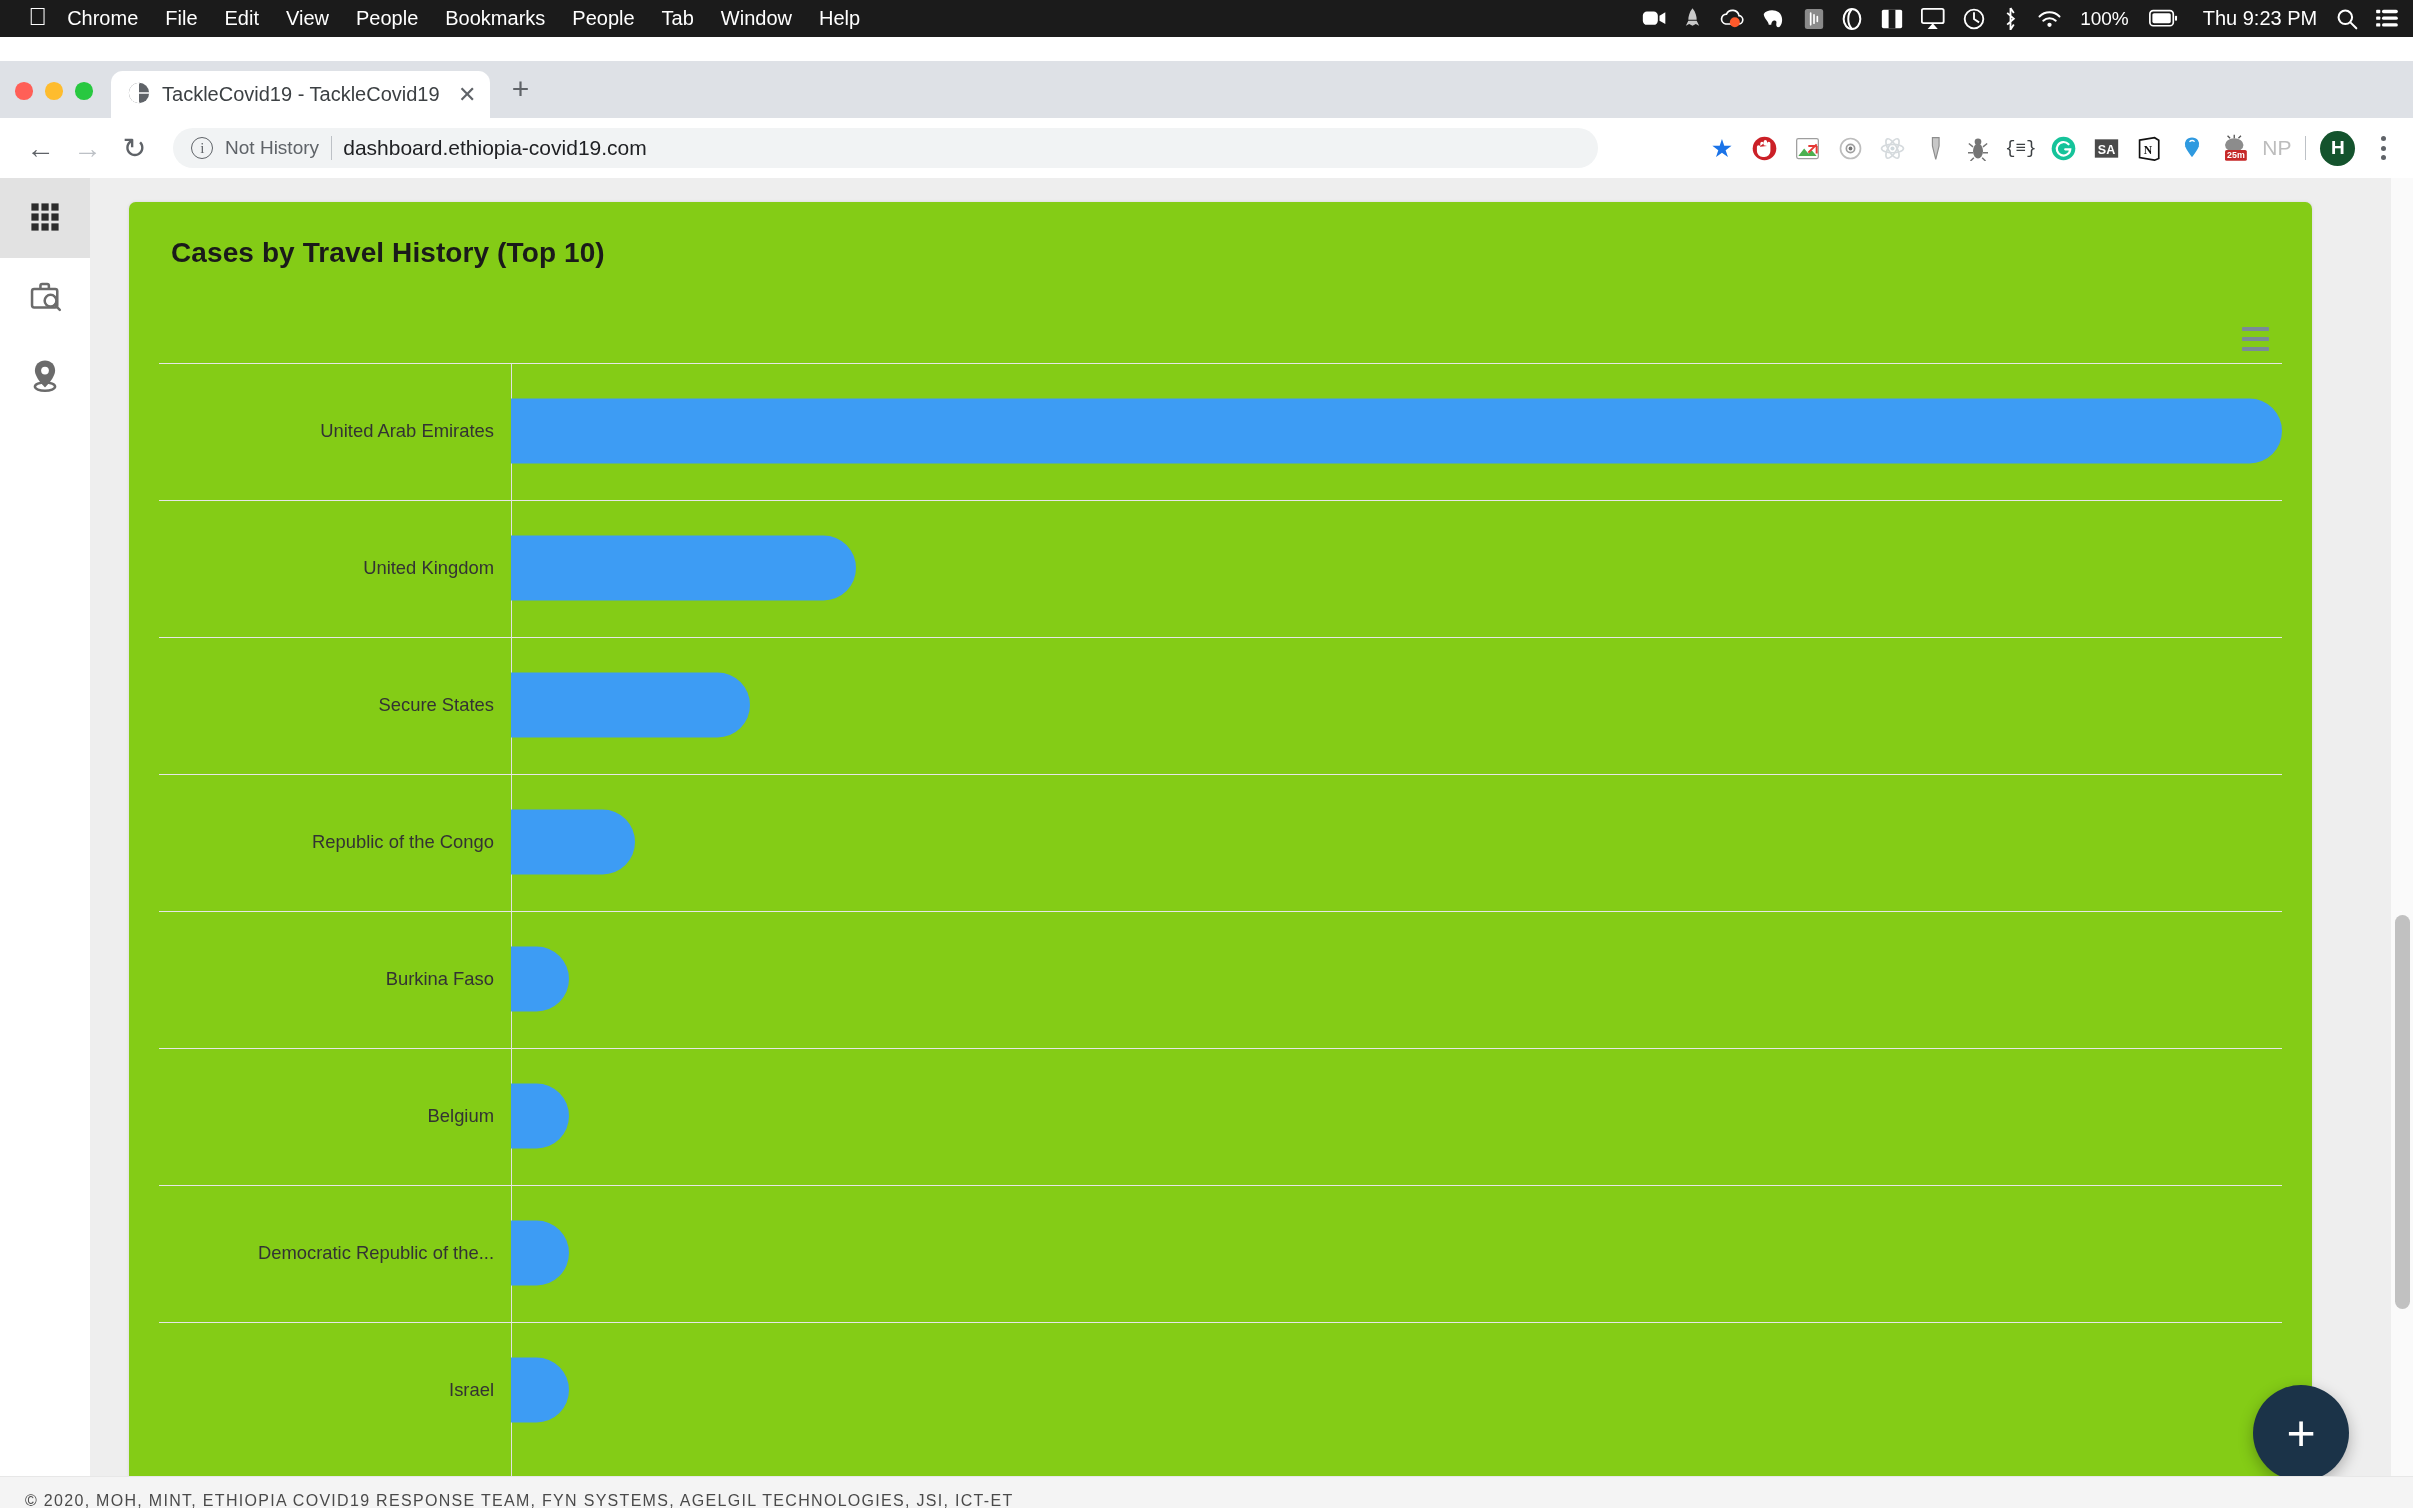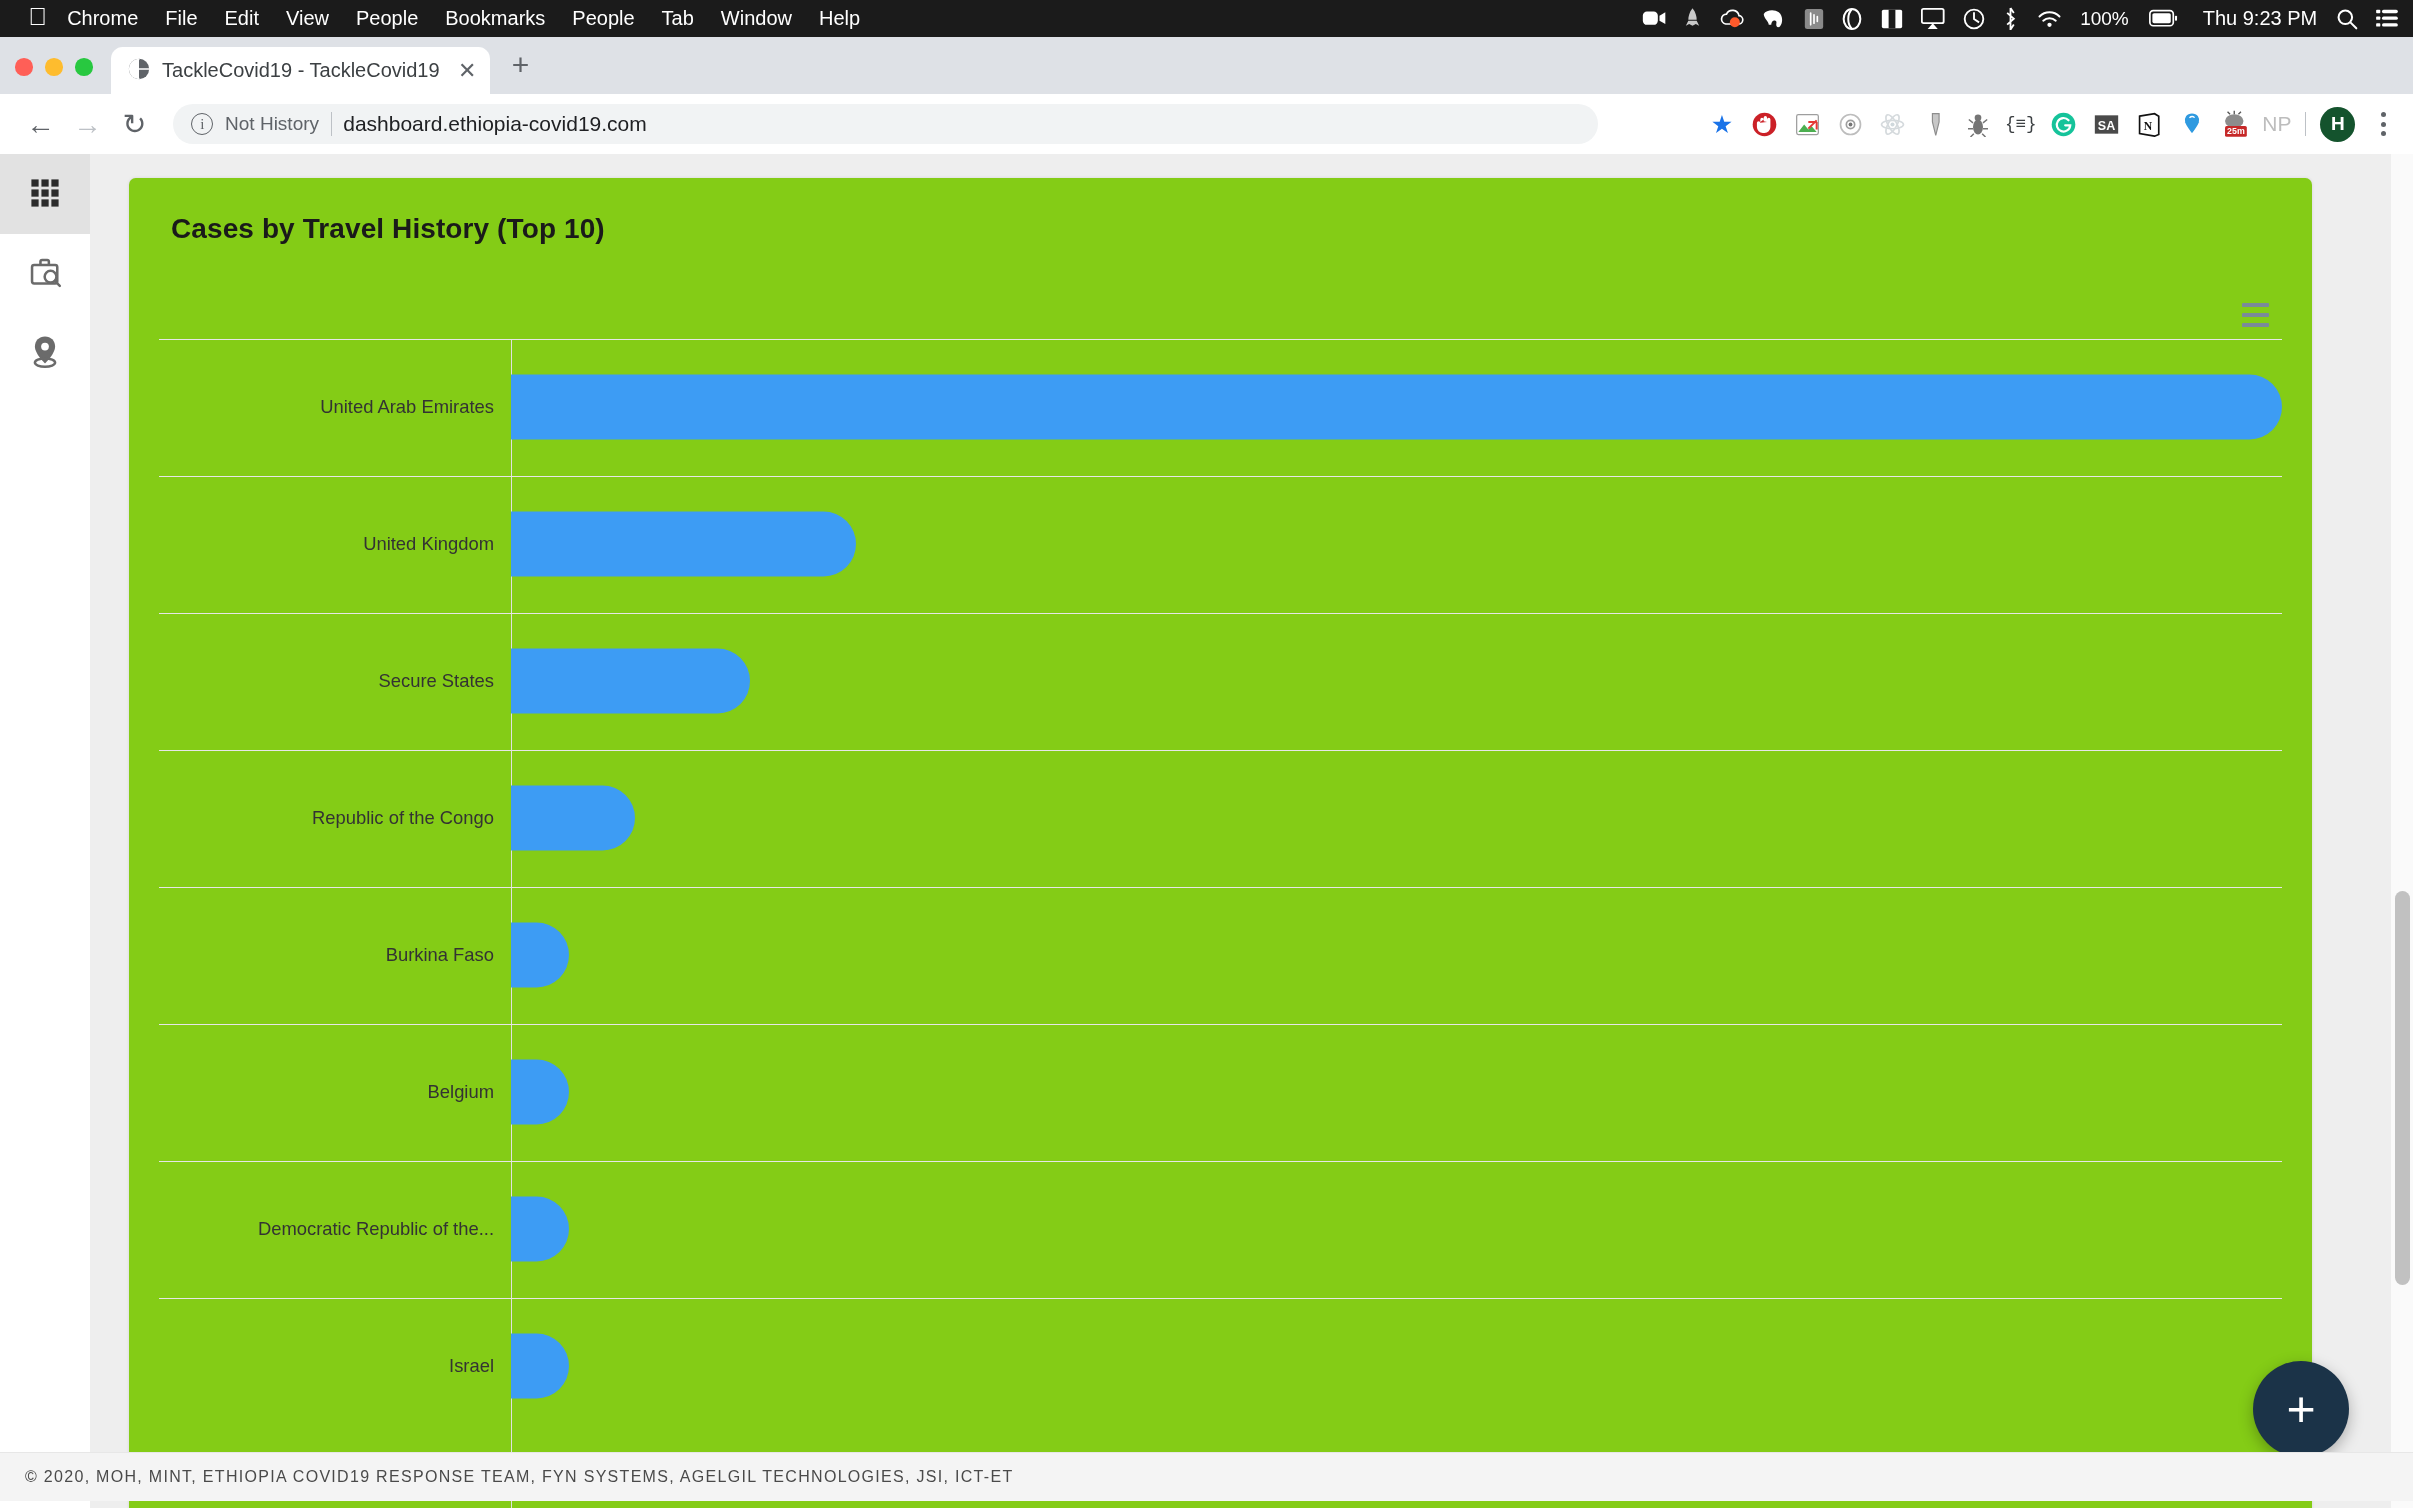--- a/index.html
+++ b/index.html
@@ -31,21 +31,21 @@
     display: flex; align-items: center; gap: 18.4px;
   }
   .sysicon { display: inline-flex; align-items: center; justify-content: center; }
   .clock { font-size: 20px; white-space: nowrap; margin-left: 6.7px; }
   .battpct { font-size: 19px; margin-right: 2px; }
 
   
   #chrome { width: 100%; height: 1472px; position: relative; }
   #tabstrip {
     height: 57px; background: #dee1e6;
-    display: flex; align-items: flex-end; padding-left: 15px;
+    display: flex; align-items: flex-end; padding-left: 15px; margin-top: 24px;
   }
   .traffic { display: flex; align-items: center; gap: 12.6px; padding-bottom: 18.4px; margin-right: 18.4px; }
   .tl { width: 17.6px; height: 17.6px; border-radius: 50%; }
   .tl.r { background: #ff5f57; } .tl.y { background: #febc2e; } .tl.g { background: #28c840; }
   .tab {
     height: 47px; background: #ffffff;
     border-radius: 11.7px 11.7px 0 0;
     display: flex; align-items: center;
     padding: 0 13.4px 0 17px; gap: 11.7px; min-width: 369px;
   }

